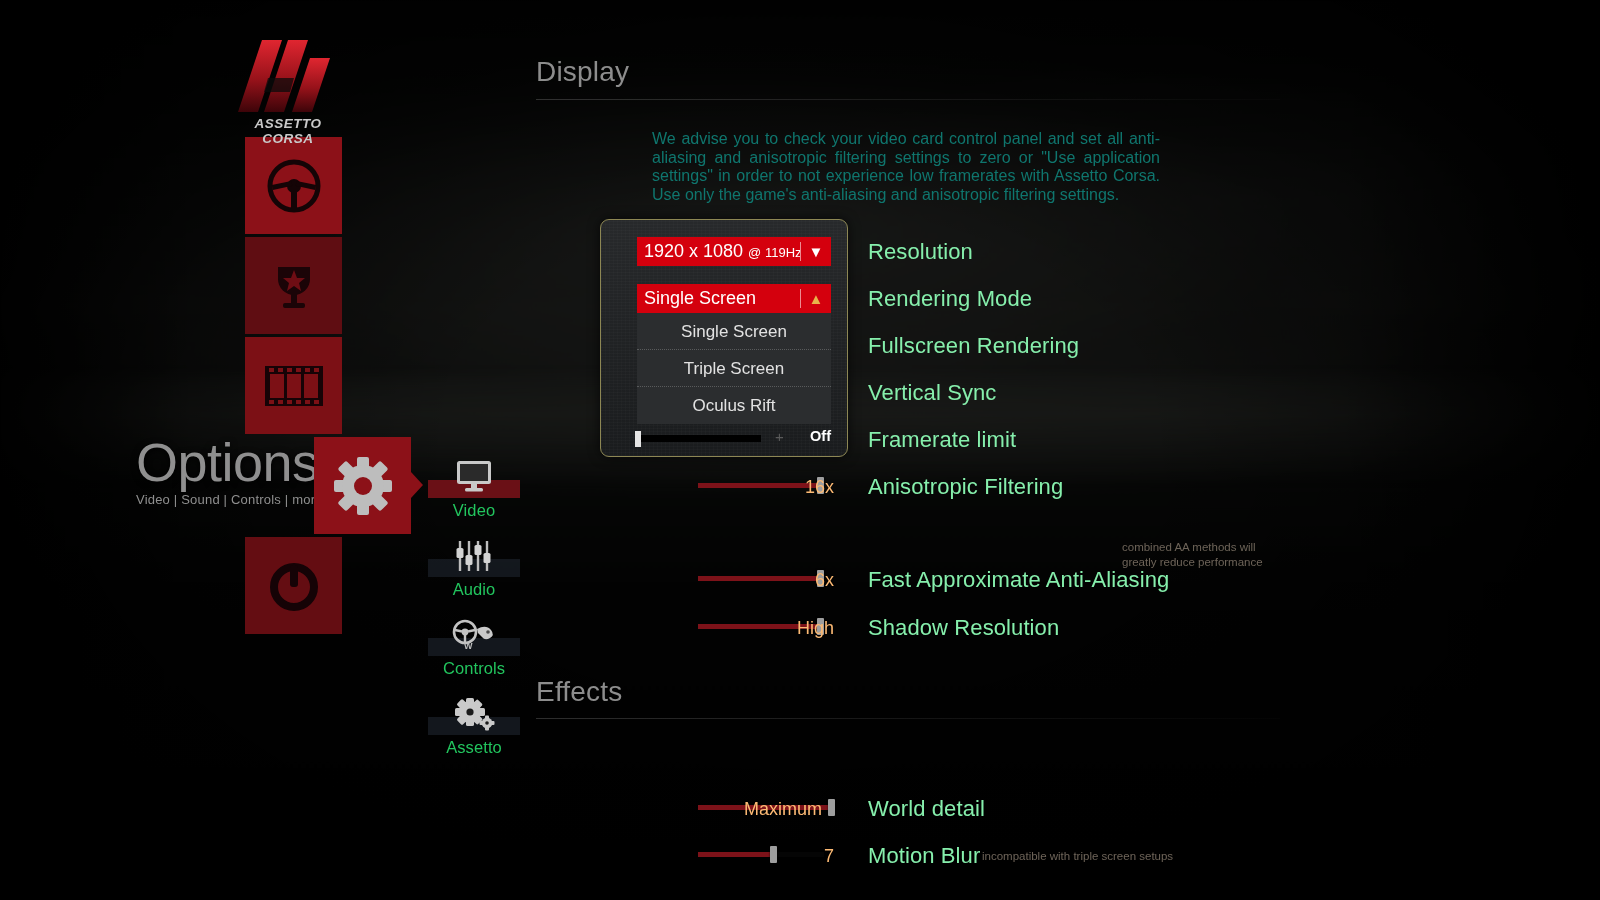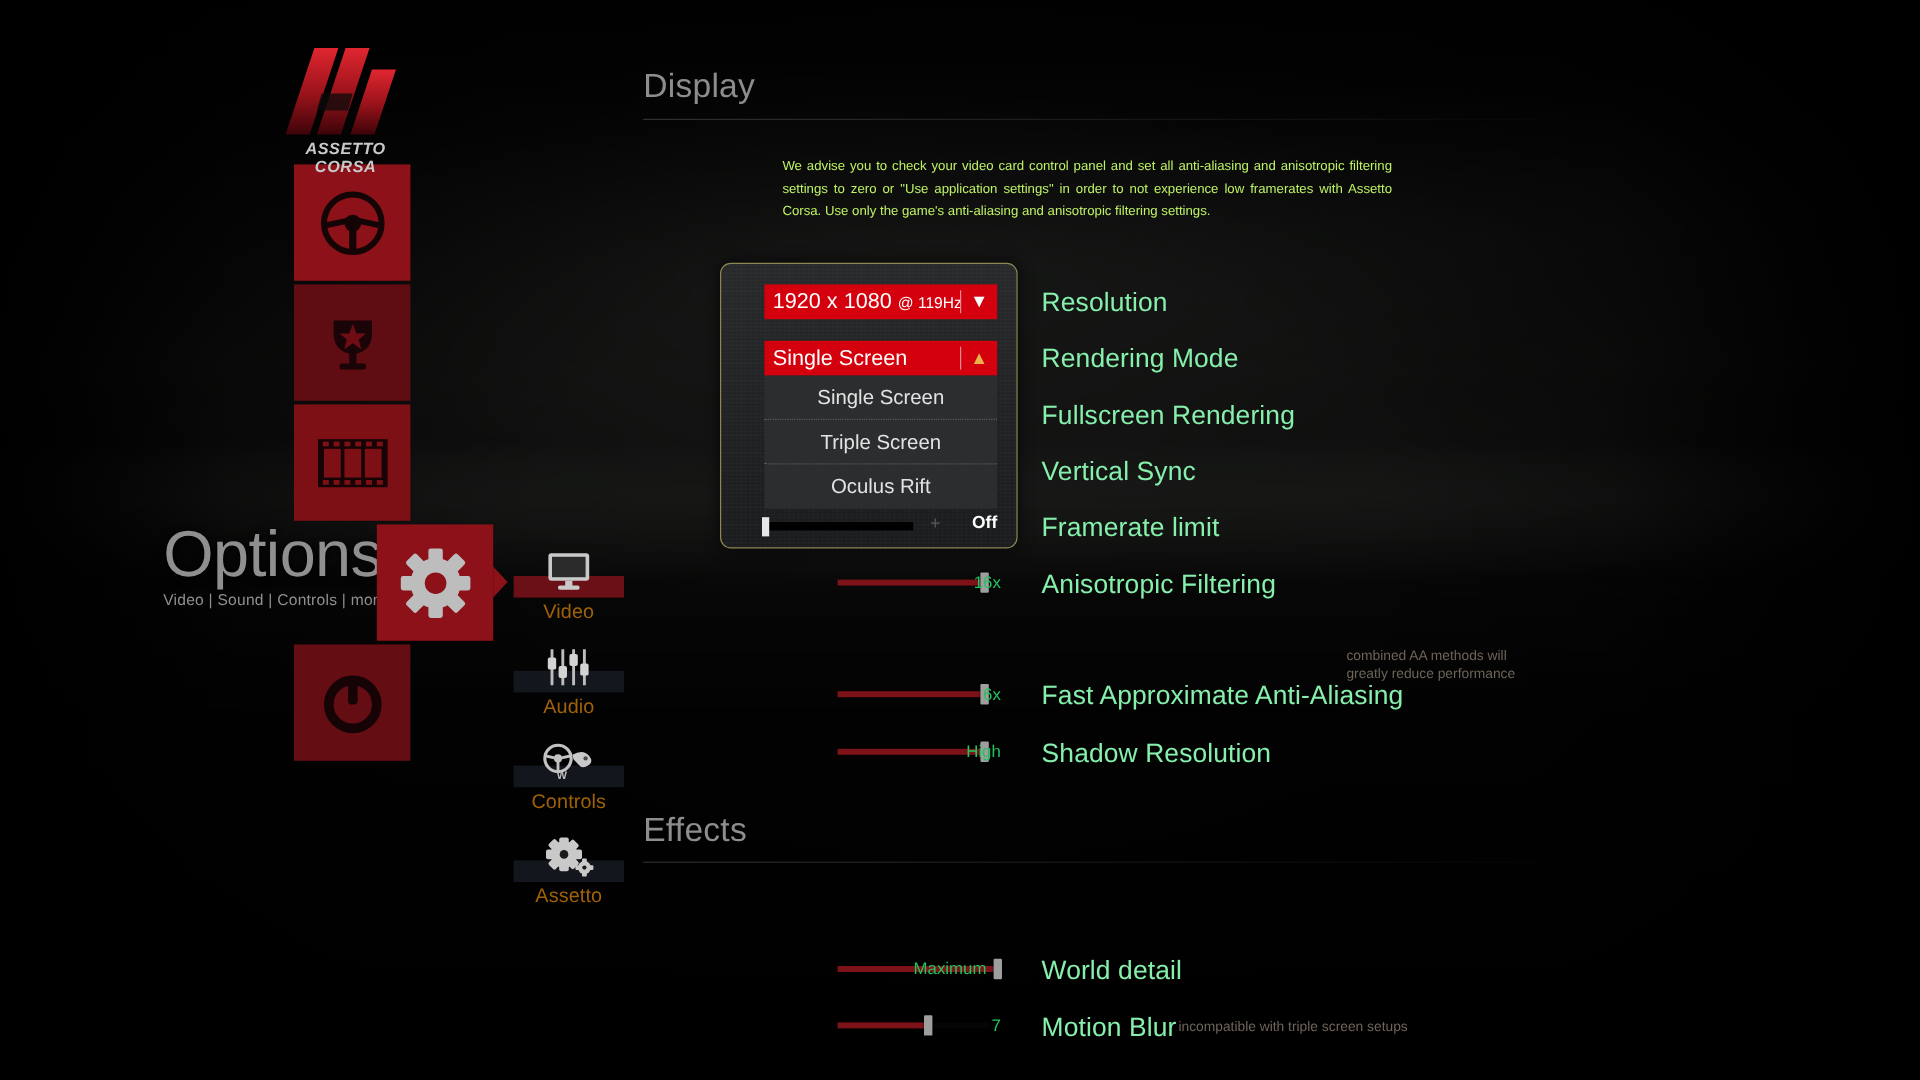--- a/index.html
+++ b/index.html
@@ -165,21 +165,21 @@
   .subnav-bar {
     position: absolute;
     left: 0; top: 28px;
     width: 92px; height: 18px;
     background: rgba(26,32,40,0.72);
     z-index: -1;
   }
   .subnav-item.active .subnav-bar { background: #6a1016; }
   .subnav-label {
     font-size: 16.5px;
-    color: #a16207;
+    color: #22c55e;
     letter-spacing: 0.1px;
     line-height: 22px;
     margin-top: 3px;
   }
 
   
   .content {
     position: absolute;
     left: 536px;
     top: 0;
@@ -199,23 +199,23 @@
     position: absolute;
     height: 1px;
     background: linear-gradient(90deg, rgba(150,150,150,0.30), rgba(150,150,150,0.12) 55%, rgba(150,150,150,0.02));
   }
 
   .advise {
     position: absolute;
     left: 116px;
     top: 130px;
     width: 508px;
-    font-size: 11px;
+    font-size: 16px;
     line-height: 18.6px;
-    color: #bef264;
+    color: #0f766e;
     text-align: justify;
   }
 
   
   .row {
     position: absolute;
     left: 0;
     height: 34px;
     width: 1064px;
   }
@@ -225,22 +225,22 @@
     top: 0;
     width: 230px;
     height: 34px;
   }
   .row-value {
     position: absolute;
     left: 212px;
     top: 8px;
     width: 86px;
     text-align: right;
-    font-size: 14px;
-    color: #22c55e;
+    font-size: 18px;
+    color: #fdba74;
   }
   .row-label {
     position: absolute;
     left: 332px;
     top: 5px;
     font-size: 22px;
     color: #86efac;
     letter-spacing: 0.1px;
     white-space: nowrap;
   }

